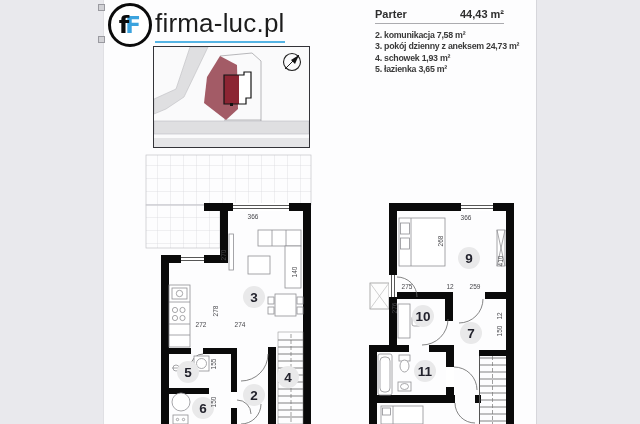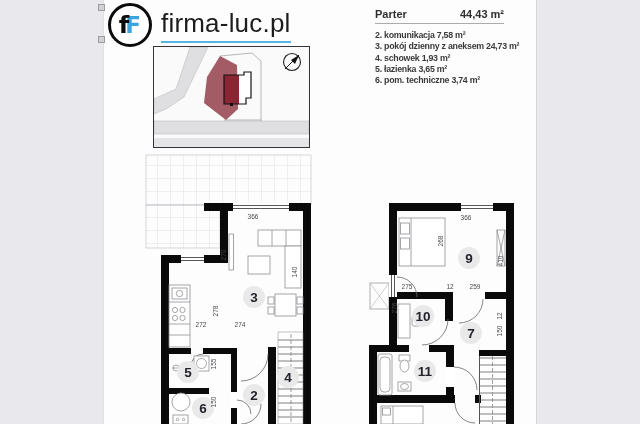--- a/index.html
+++ b/index.html
@@ -19,21 +19,21 @@
   
   .logo-row { position:absolute; left:4px; top:3px; display:flex; align-items:center; }
   .logo-circle {
     width:38px; height:38px; border-radius:50%; border:3px solid #0B0B0B;
     background:#fff; display:flex; align-items:center; justify-content:center;
     font-family:"DejaVu Sans", sans-serif; font-weight:bold; line-height:1;
   }
   .logo-f1 { color:#0B0B0B; font-size:23px; transform:scaleX(1.05); }
   .logo-f2 { color:#3BA3DE; font-size:23px; margin-left:-4px; }
   .logo-text {
-    margin-left:9px; font-size:26px; color:#1C1C1C; letter-spacing:0.2px;
+    margin-left:3px; font-size:26px; color:#1C1C1C; letter-spacing:0.2px;
     border-bottom:2px solid #55B4E4; padding-bottom:2px;
   }
   
   .siteplan {
     position:absolute; left:49px; top:46px; width:157px; height:102px;
     background:#FAFAFB; border:1px solid #333338; box-sizing:border-box;
   }
   .siteplan svg { display:block; }
   
   .legend { position:absolute; left:271px; top:8px; width:129px; color:#3A3A3A;font-weight:bold; }
@@ -108,21 +108,20 @@
     <div class="lg-section">
       <div class="lg-head">
         <span>Parter</span>
         <span>44,43 m²</span>
       </div>
       <ul class="lg-items">
           <li>2. komunikacja 7,58 m²</li>
           <li>3. pokój dzienny z aneksem 24,73 m²</li>
           <li>4. schowek 1,93 m²</li>
           <li>5. łazienka 3,65 m²</li>
-          <li>6. pom. techniczne 3,74 m²</li>
         </ul>
     </div>
   </div>
 
   <div class="plan plan-parter">
     <svg width="172" height="272" viewBox="0 0 172 272">
       <defs>
         <pattern id="g1" width="13" height="13" patternUnits="userSpaceOnUse">
           <path d="M13,0 L0,0 L0,13" fill="none" stroke="#DBDBDE" stroke-width="0.8"></path>
         </pattern>

